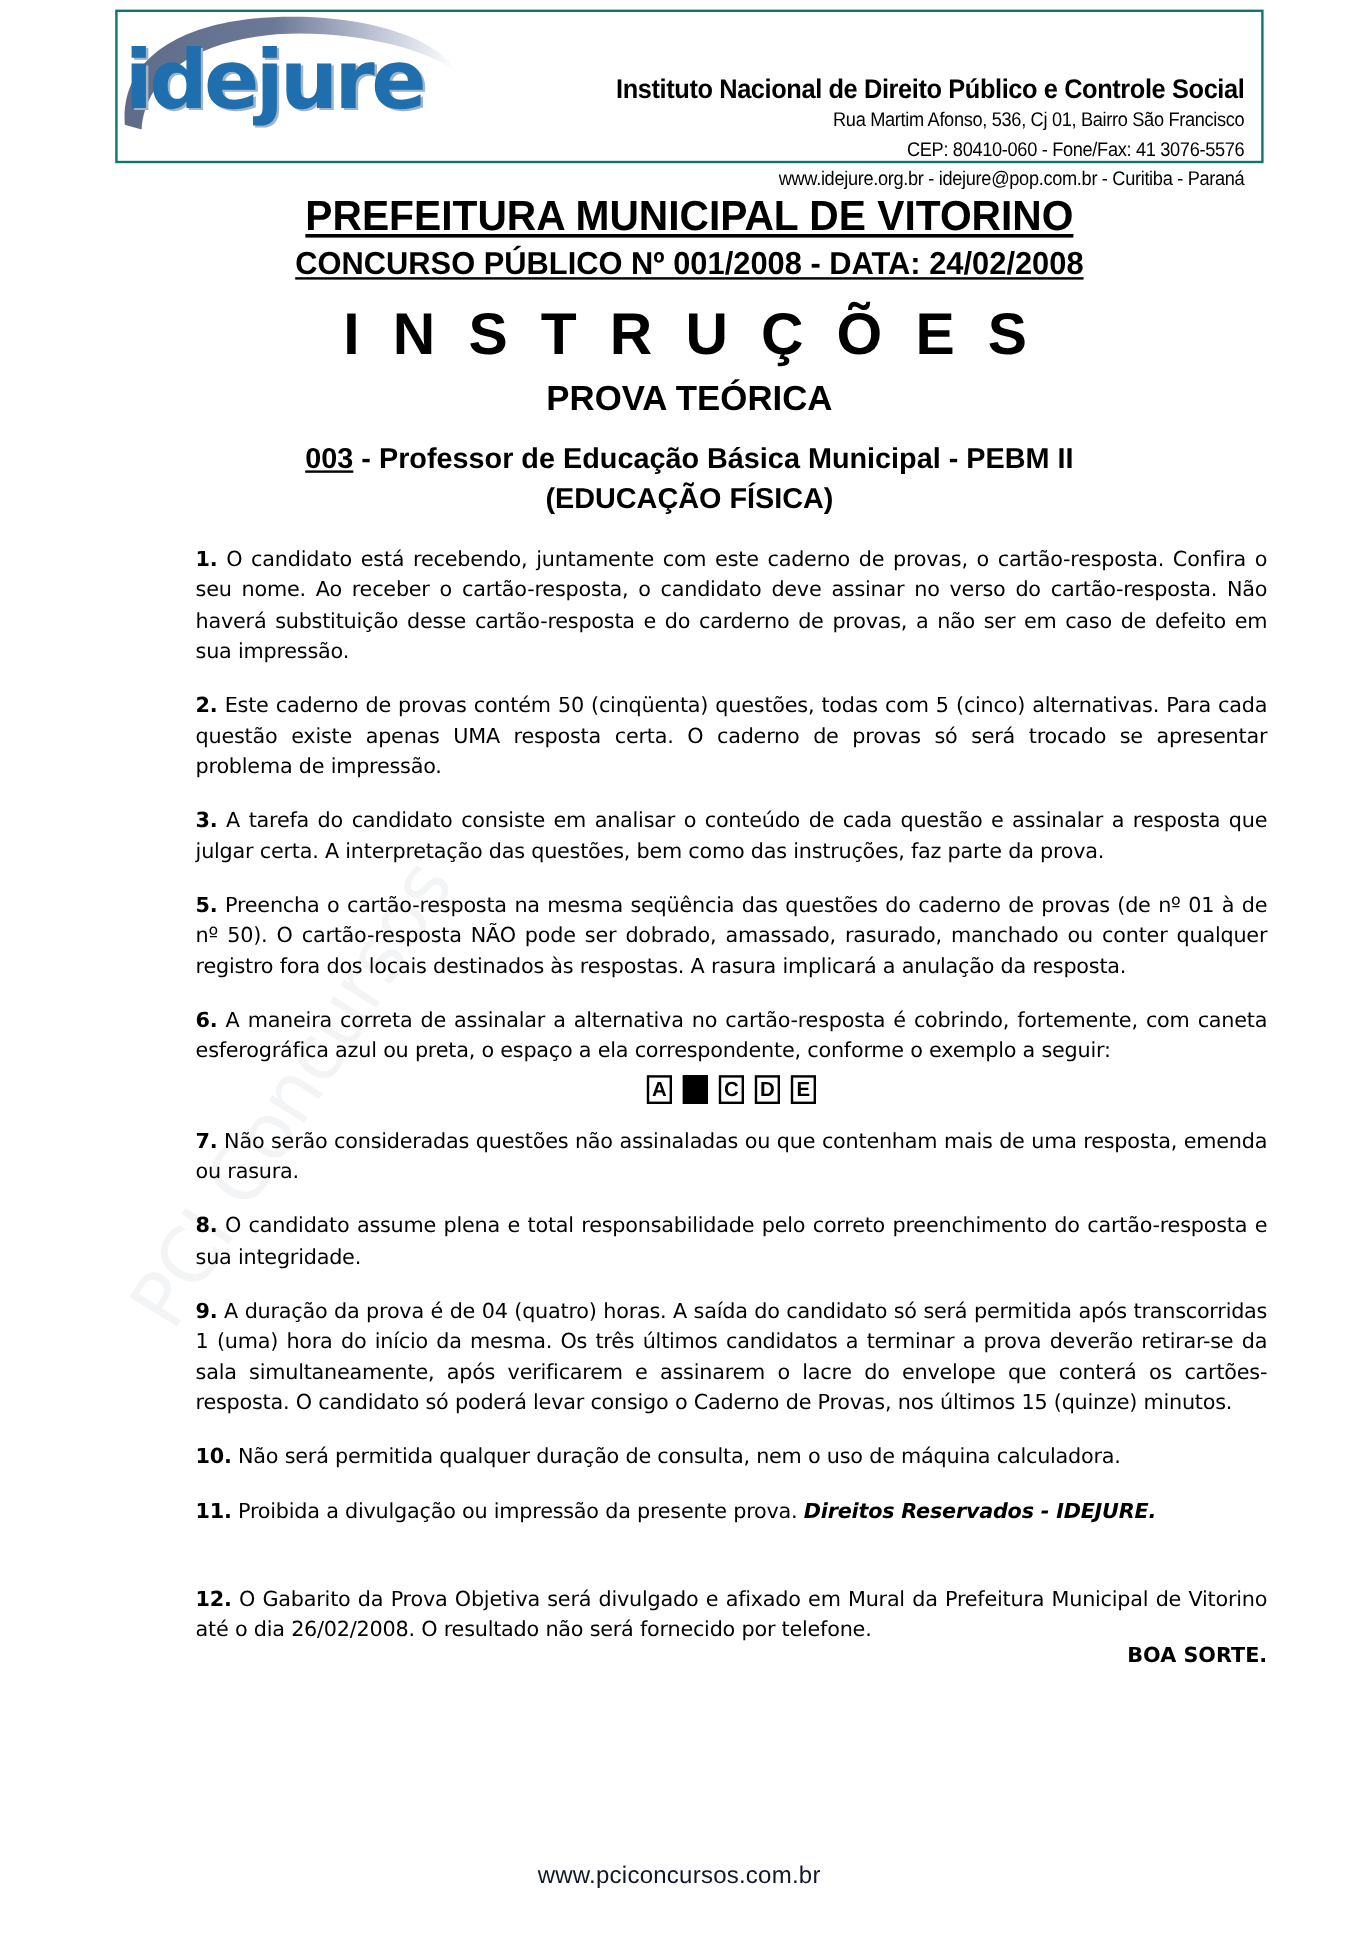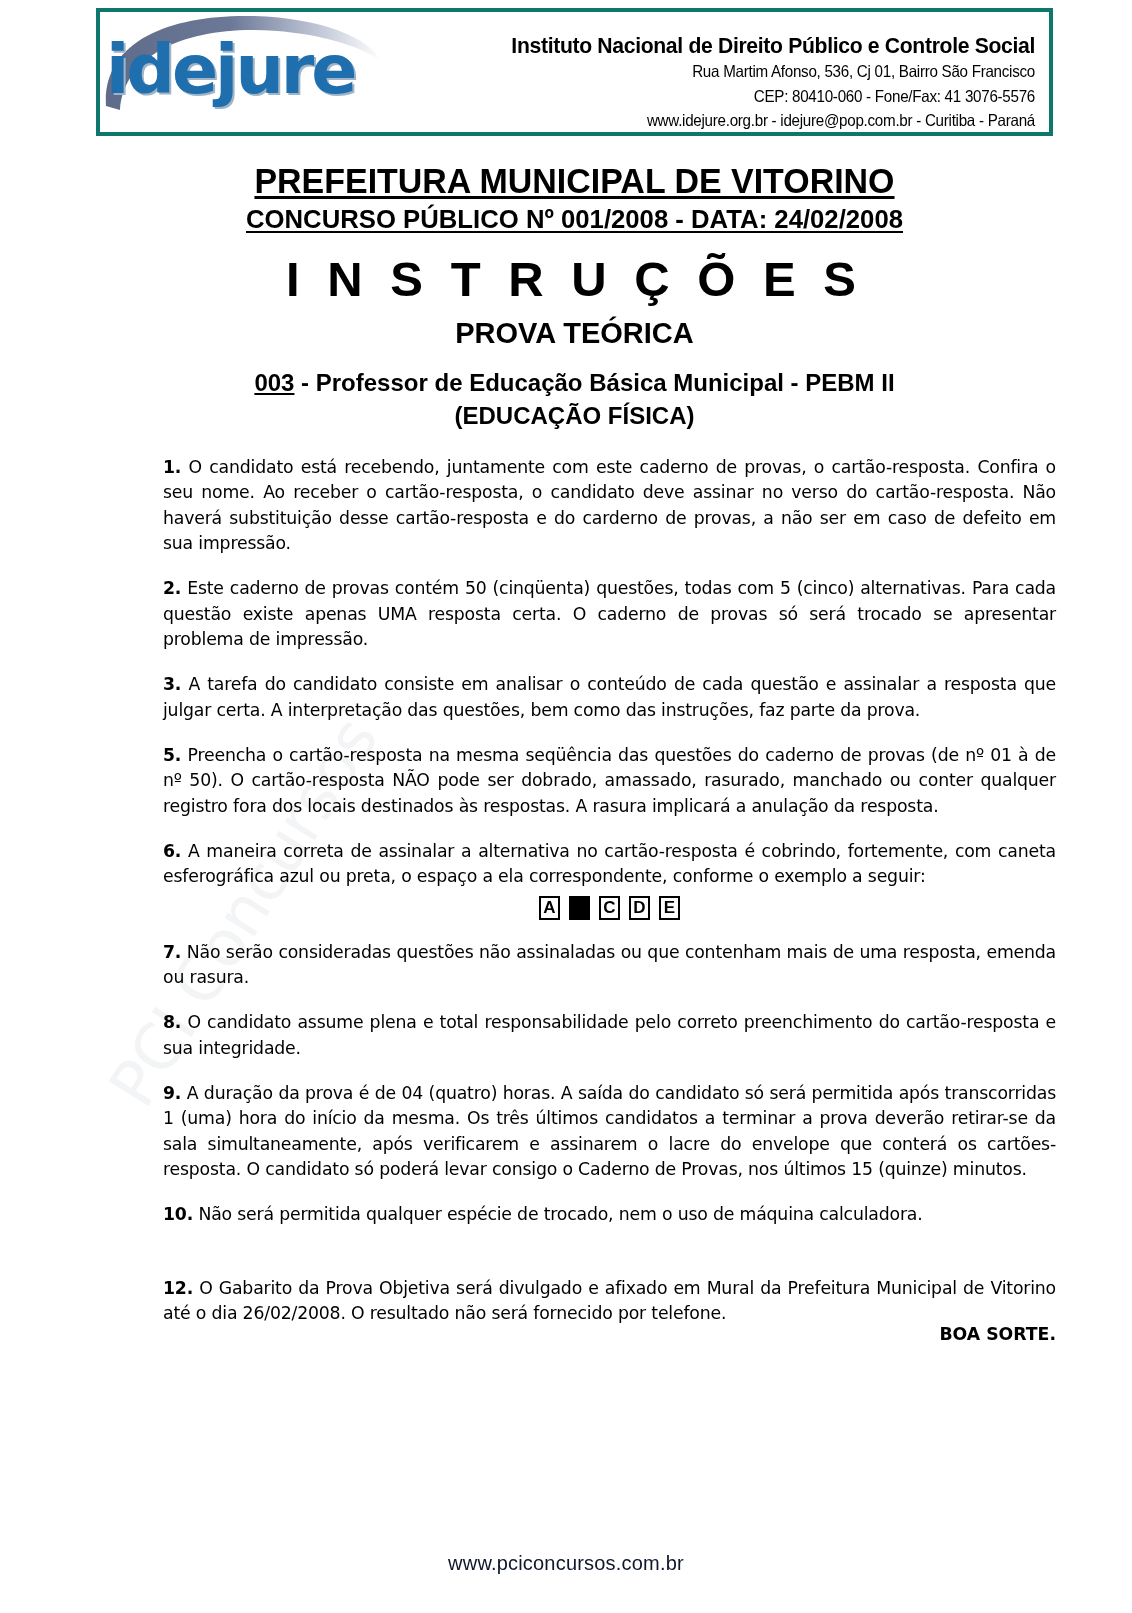--- a/index.html
+++ b/index.html
@@ -37,21 +37,21 @@
     letter-spacing: -1px;
   }
 
   
   .letterhead {
     position: absolute;
     left: 96px;
     top: 8px;
     width: 957px;
     height: 128px;
-    border: 4px solid #0f766e;
+    border: 2px solid #0f766e;
     box-sizing: border-box;
     background: #ffffff;
     z-index: 2;
     display: flex;
     align-items: stretch;
   }
   .logo-cell {
     width: 300px;
     flex: 0 0 300px;
     position: relative;
@@ -77,20 +77,21 @@
     text-shadow: 2px 2px 0 #9fb4c6;
     line-height: 1;
   }
   .hd-cell {
     flex: 1 1 auto;
     padding: 20px 14px 8px 0;
     text-align: right;
     display: flex;
     flex-direction: column;
     justify-content: flex-start;
+    margin-top: 31px;
   }
   .hd-title {
     font-family: "Liberation Sans", sans-serif;
     font-size: 22.5px;
     font-weight: 700;
     letter-spacing: -0.35px;
     line-height: 1.22;
     transform: scaleX(0.94);
     transform-origin: right center;
     white-space: nowrap;
@@ -303,22 +304,23 @@
       <div class="bub">D</div>
       <div class="bub">E</div>
     </div>
 
     <p class="item"><span class="num">7.</span><span> Não serão consideradas questões não assinaladas ou que contenham mais de uma resposta, emenda ou rasura.</span></p>
 
     <p class="item"><span class="num">8.</span><span> O candidato assume plena e total responsabilidade pelo correto preenchimento do cartão-resposta e sua integridade.</span></p>
 
     <p class="item"><span class="num">9.</span><span> A duração da prova é de 04 (quatro) horas. A saída do candidato só será permitida após transcorridas 1 (uma) hora do início da mesma. Os três últimos candidatos a terminar a prova deverão retirar-se da sala simultaneamente, após verificarem e assinarem o lacre do envelope que conterá os cartões-resposta. O candidato só poderá levar consigo o Caderno de Provas, nos últimos 15 (quinze) minutos.</span></p>
 
-    <p class="item"><span class="num">10.</span><span> Não será permitida qualquer espécie de trocado, nem o uso de máquina calculadora.</span></p>
-
+    <p class="item"><span class="num">10.</span><span> Não será permitida qualquer duração de consulta, nem o uso de máquina calculadora.</span></p>
+
+    <p class="item"><span class="num">11.</span><span> Proibida a divulgação ou impressão da presente prova. </span><span class="bi">Direitos Reservados - IDEJURE.</span></p>
 
     <p class="item" style="margin-bottom:2px;margin-top:48px;"><span class="num">12.</span><span> O Gabarito da Prova Objetiva será divulgado e afixado em Mural da Prefeitura Municipal de Vitorino até o dia 26/02/2008. O resultado não será fornecido por telefone.</span></p>
 
     <div class="boa-sorte">BOA SORTE.</div>
   </div>
 
   <div class="footer">www.pciconcursos.com.br</div>
 
 </div>
 

